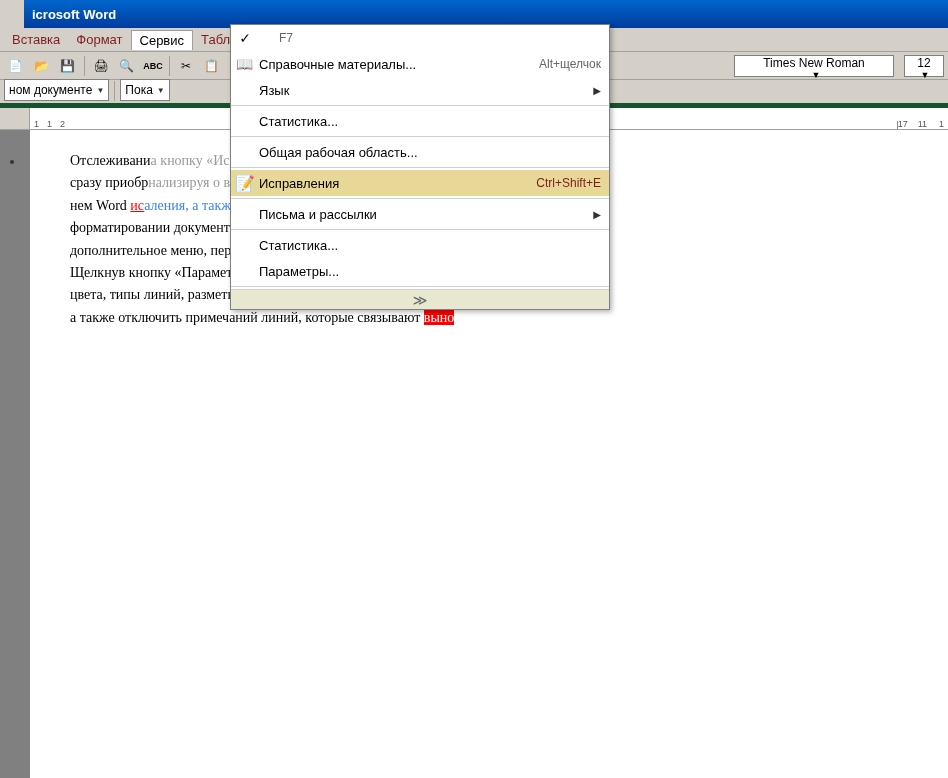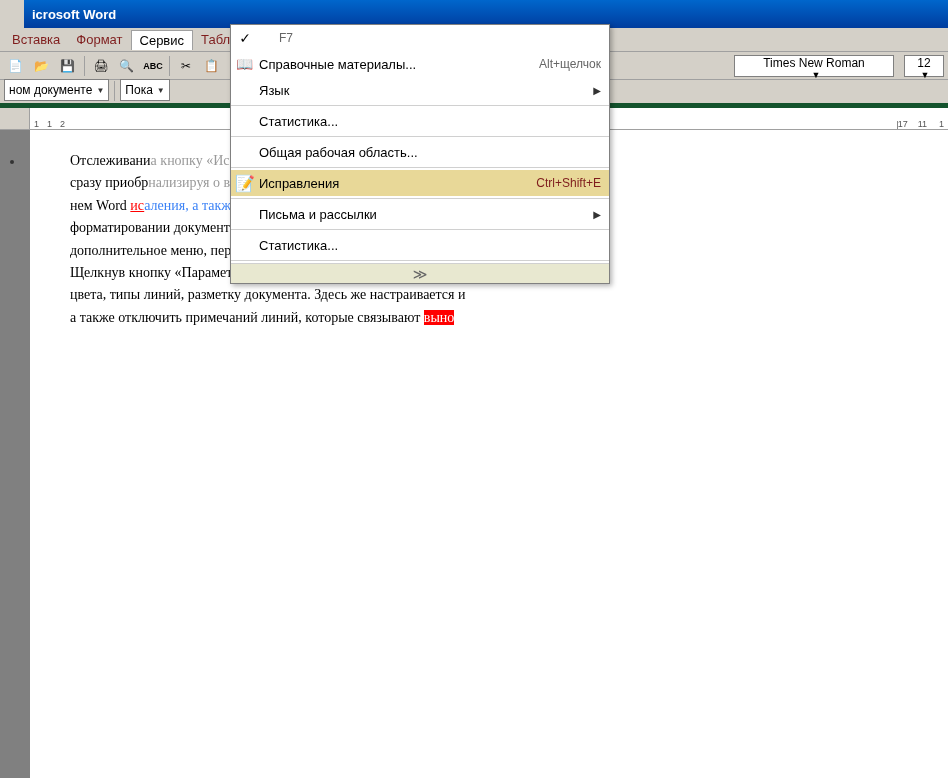--- a/index.html
+++ b/index.html
@@ -427,20 +427,23 @@
       <span class="menu-row-label">Письма и рассылки</span>
       <span class="menu-row-arrow submenu-arrow">▶</span>
     </div>
 
     <div class="menu-separator"></div>
 
     <div class="menu-row">
       <span class="menu-row-label">Статистика...</span>
     </div>
 
+    <div class="menu-row">
+      <span class="menu-row-label">Параметры...</span>
+    </div>
 
     <div class="menu-separator"></div>
 
     <div class="expand-row">
       <span class="expand-chevron">≫</span>
     </div>
 
   </div>
 </div>
 

